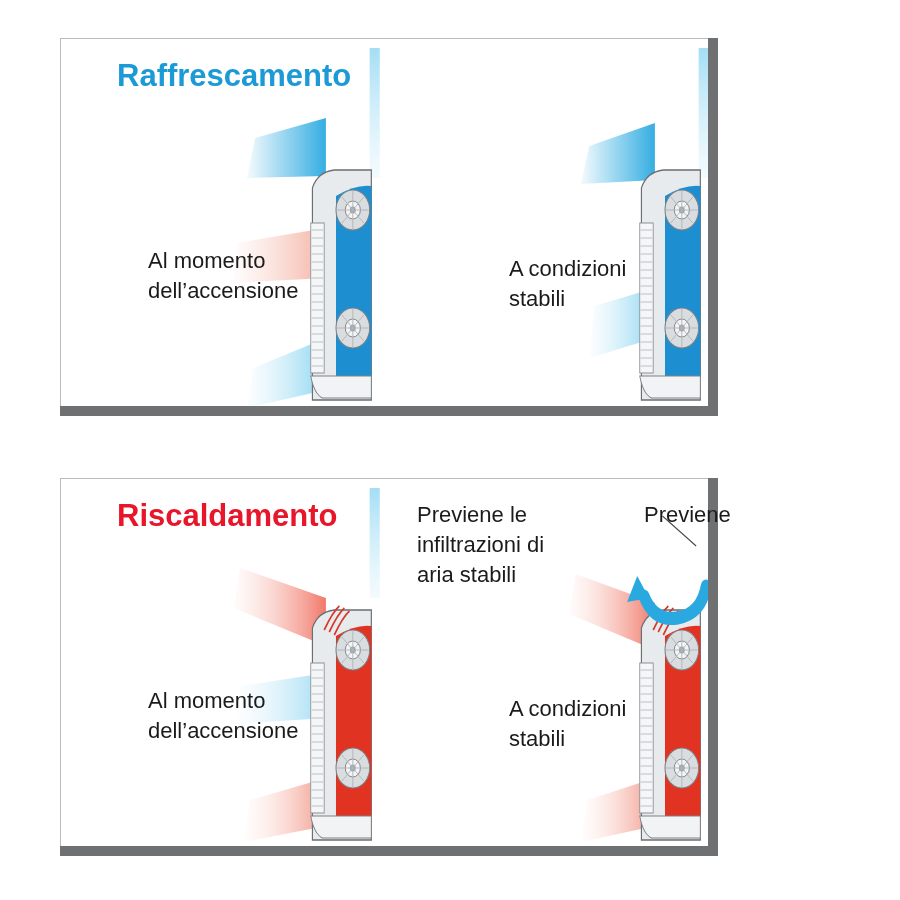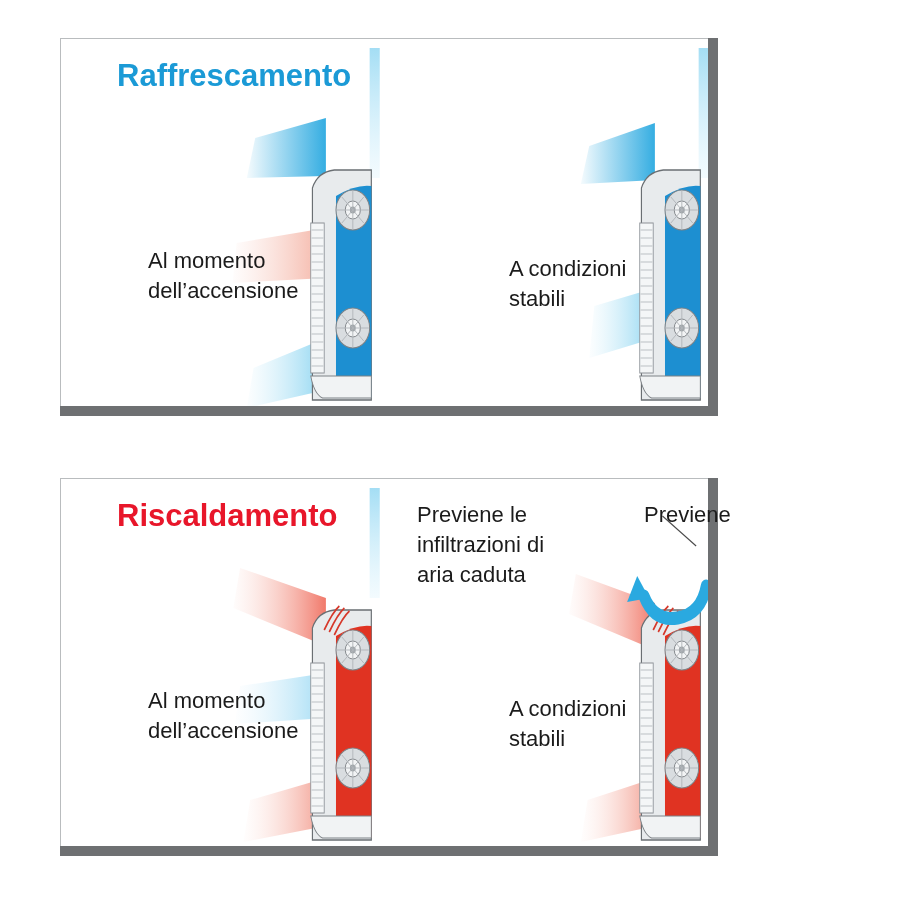--- a/index.html
+++ b/index.html
@@ -397,20 +397,20 @@
     <div class="half half-left">
       <div class="divider-wall"></div>
       <div class="title title-heating">Riscaldamento</div>
       <div class="caption cap-startup">Al momento
 dell’accensione</div>
     </div>
 
     <div class="half half-right">
       <div class="caption cap-top-note">Previene le
 infiltrazioni di
-aria caduta</div>
+aria stabili</div>
       <div class="caption cap-window">Previene</div>
       <div class="caption cap-steady">A condizioni
 stabili</div>
     </div>
   </div>
 
 </div>
 
 </body></html>

